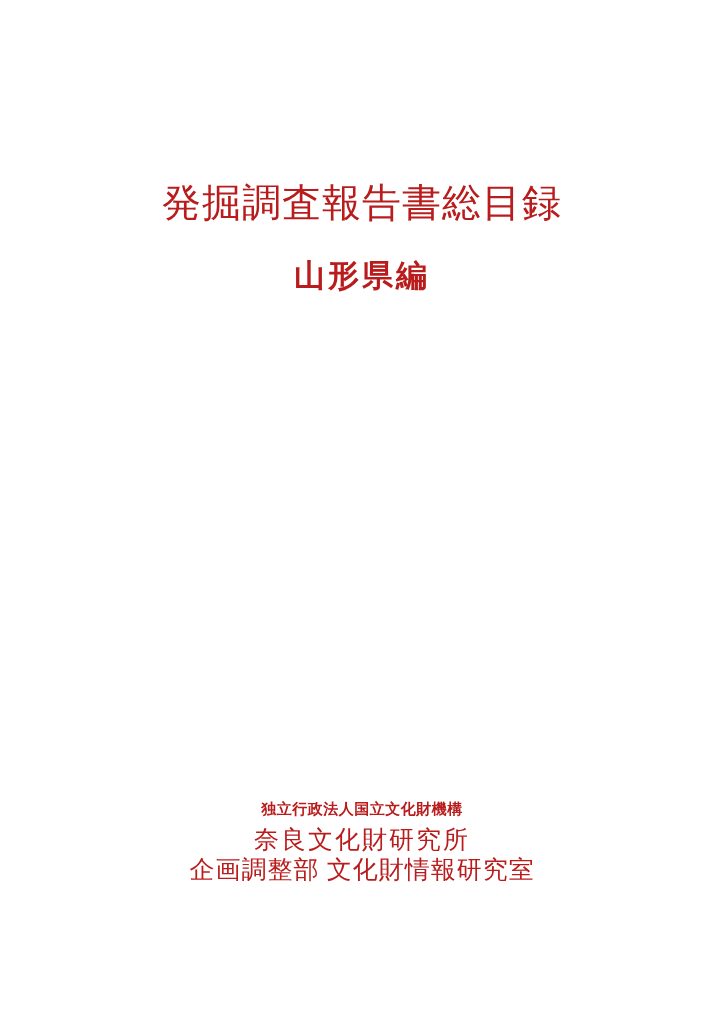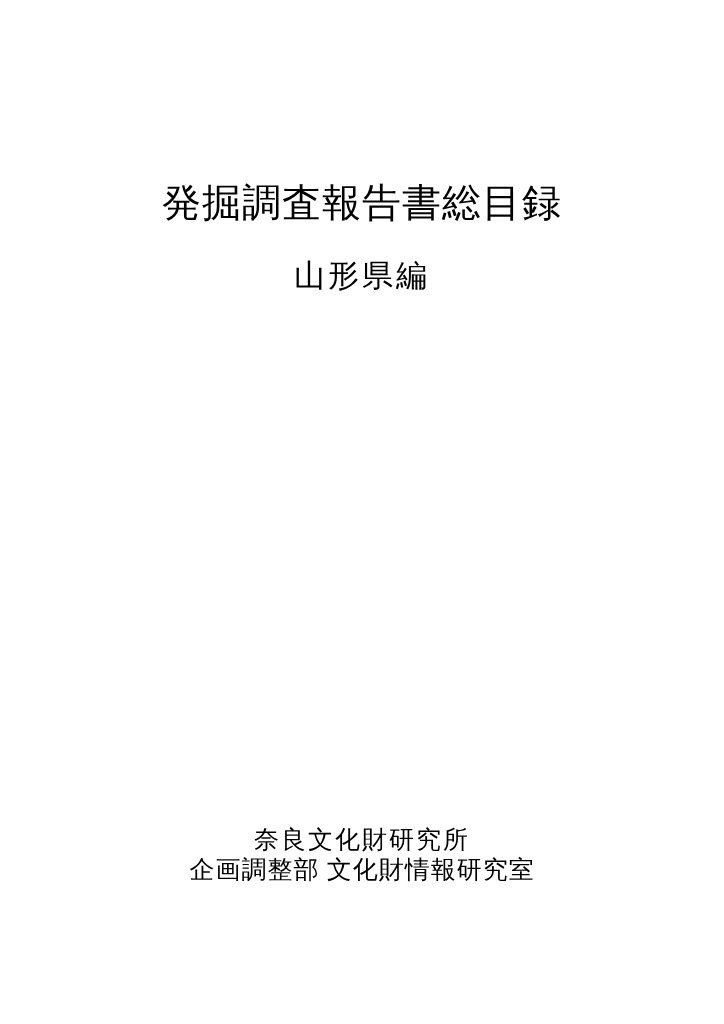--- a/index.html
+++ b/index.html
@@ -6,21 +6,21 @@
     margin: 0;
     padding: 0;
     background: #ffffff;
   }
   .page {
     position: relative;
     width: 724px;
     height: 1024px;
     margin: 0 auto;
     background: #ffffff;
-    color: #000000;
+    color: #b91c1c;
     overflow: hidden;
     font-family: "Liberation Serif", serif;
   }
   .centered {
     position: absolute;
     left: 0;
     width: 100%;
     text-align: center;
     margin: 0;
     white-space: pre;
@@ -28,21 +28,21 @@
   }
   .title {
     top: 183px;
     font-size: 39px;
     font-weight: normal;
     letter-spacing: 1px;
   }
   .subtitle {
     top: 260px;
     font-size: 31px;
-    font-weight: normal;
+    font-weight: bold;
     letter-spacing: 3px;
   }
   .pub-date {
     top: 745px;
     font-size: 20px;
   }
   .org {
     top: 801px;
     font-family: "Liberation Sans", sans-serif;
     font-weight: bold;
@@ -62,17 +62,18 @@
 </style>
 </head>
 <body>
 
 <div class="page">
   <h1 class="centered title">発掘調査報告書総目録</h1>
 
   <h2 class="centered subtitle">山形県編</h2>
 
 
+  <div class="centered org">独立行政法人国立文化財機構</div>
 
   <div class="centered institute">奈良文化財研究所</div>
 
   <div class="centered department">企画調整部 文化財情報研究室</div>
 </div>
 
 </body></html>

